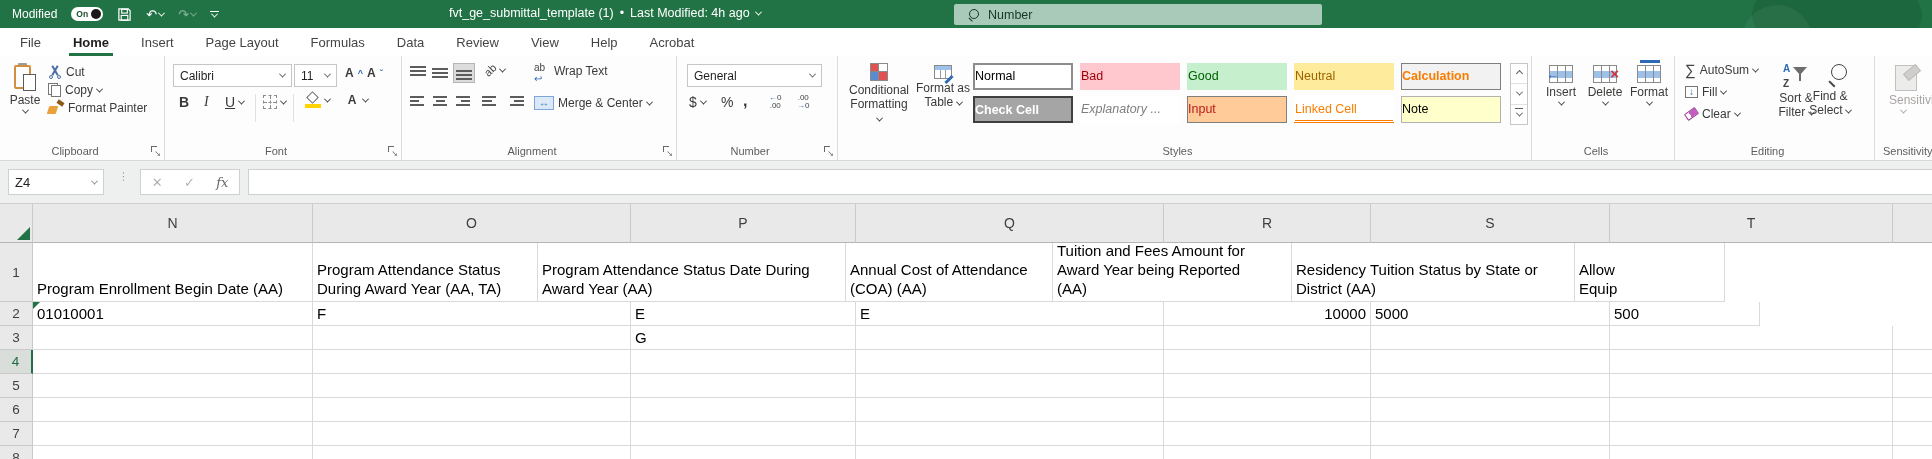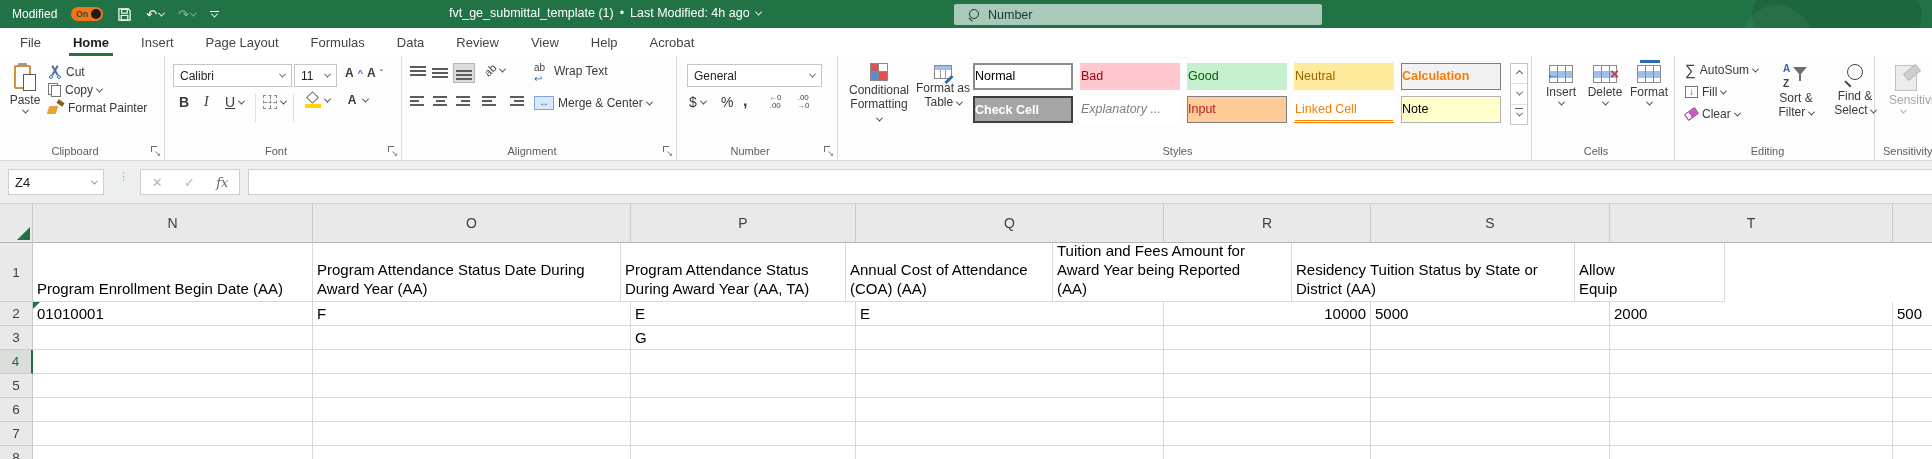--- a/index.html
+++ b/index.html
@@ -8,21 +8,21 @@
 
   
   #titlebar { position:absolute; left:0; top:0; width:1932px; height:28px;
     background:#217346; color:#fff; }
   #titlebar .deco { position:absolute; right:10px; top:-30px; width:170px; height:90px;
     border-radius:50%; background:rgba(0,0,0,.10); }
   #titlebar .deco2 { position:absolute; right:120px; top:5px; width:70px; height:70px;
     border-radius:50%; background:rgba(255,255,255,.05); }
   #qat { position:absolute; left:12px; top:0; height:28px; display:flex; align-items:center; gap:14px; }
   #autosave-label { font-size:12px; }
-  #autosave-toggle { width:32px; height:14px; background:#f97316; border-radius:8px; position:relative; }
+  #autosave-toggle { width:32px; height:14px; background:#ffffff; border-radius:8px; position:relative; }
   #autosave-toggle .on { position:absolute; left:5px; top:2px; font-size:8.5px; color:#19502f; font-weight:bold; }
   #autosave-toggle .knob { position:absolute; right:2px; top:2px; width:10px; height:10px; border-radius:50%; background:#1b1a19; }
   .qat-btn { display:flex; align-items:center; gap:2px; color:#fff; font-size:13px; }
   .qat-btn.disabled { opacity:.45; }
   .chv { display:inline-block; width:5px; height:5px; border-right:1.4px solid currentColor;
     border-bottom:1.4px solid currentColor; transform:rotate(45deg) translate(-1px,-1px); }
   .chv-up { transform:rotate(225deg); }
   #title-text { position:absolute; left:449px; top:6px; font-size:12.5px; white-space:nowrap;
     display:flex; gap:6px; align-items:center; }
   #search-box { position:absolute; left:954px; top:4px; width:368px; height:21px;
@@ -523,21 +523,21 @@
     <div class="bigbtn" style="left:100px;top:7px;width:42px;">
       <span class="ic-sort">
           <span class="a">A</span>
           <span class="z">Z</span>
           <span class="fun"></span>
           <span class="stem"></span>
         </span>
       <span><span>Sort &amp;</span><br>
       <span>Filter</span> <span class="chv"></span></span>
     </div>
-    <div class="bigbtn" style="left:158px;top:7px;width:44px;">
+    <div class="bigbtn" style="left:132px;top:7px;width:44px;align-items:flex-end;">
       <span class="ic-find"></span>
       <span><span>Find &amp;</span><br>
       <span>Select</span> <span class="chv"></span></span>
     </div>
     <div class="group-label">Editing</div>
   </div>
 
   <div class="group" style="left:1875px;width:57px;border-right:none;overflow:hidden;">
     <div class="bigbtn disabled-txt" style="left:14px;top:9px;width:70px;align-items:flex-start;">
       <span class="ic-sens" style="margin-left:6px;"></span>
@@ -584,27 +584,27 @@
       <div class="row-num" style="height: 24px;">5</div>
       <div class="row-num" style="height: 24px;">6</div>
       <div class="row-num" style="height: 24px;">7</div>
       <div class="row-num" style="height: 24px;">8</div>
     </div>
   <div id="cells-area">
       <div class="sheet-row" style="height: 59px;">
         <div class="cell hdr" style="width: 280px; height: 59px;">
           <div>Program Enrollment Begin Date (AA)</div>
         </div>
+        <div class="cell hdr" style="width: 225px; height: 59px;">
+          <div>Program Attendance Status</div>
+          <div>During Award Year (AA, TA)</div>
+        </div>
         <div class="cell hdr" style="width: 308px; height: 59px;">
           <div>Program Attendance Status Date During</div>
           <div>Award Year (AA)</div>
-        </div>
-        <div class="cell hdr" style="width: 225px; height: 59px;">
-          <div>Program Attendance Status</div>
-          <div>During Award Year (AA, TA)</div>
         </div>
         <div class="cell hdr" style="width: 207px; height: 59px;">
           <div>Annual Cost of Attendance</div>
           <div>(COA) (AA)</div>
         </div>
         <div class="cell hdr" style="width: 239px; height: 59px;">
           <div>Tuition and Fees Amount for</div>
           <div>Award Year being Reported</div>
           <div>(AA)</div>
         </div>
@@ -617,21 +617,20 @@
           <div>Equip</div>
         </div>
       </div>
       <div class="sheet-row" style="height: 24px;">
         <div class="cell val" style="width: 280px; height: 24px;">01010001<span class="flag"></span></div>
         <div class="cell val" style="width: 318px; height: 24px;">F</div>
         <div class="cell val" style="width: 225px; height: 24px;">E</div>
         <div class="cell val" style="width: 308px; height: 24px;">E</div>
         <div class="cell val" style="width: 207px; height: 24px; text-align: right;">10000</div>
         <div class="cell val" style="width: 239px; height: 24px;">5000</div>
-        <div class="cell val" style="width: 283px; height: 24px;">2000</div>
         <div class="cell val" style="width: 150px; height: 24px;">500</div>
       </div>
       <div class="sheet-row" style="height: 24px;">
         <div class="cell val" style="width: 280px; height: 24px;"></div>
         <div class="cell val" style="width: 318px; height: 24px;"></div>
         <div class="cell val" style="width: 225px; height: 24px;">G</div>
         <div class="cell val" style="width: 308px; height: 24px;"></div>
         <div class="cell val" style="width: 207px; height: 24px;"></div>
         <div class="cell val" style="width: 239px; height: 24px;"></div>
         <div class="cell val" style="width: 283px; height: 24px;"></div>

